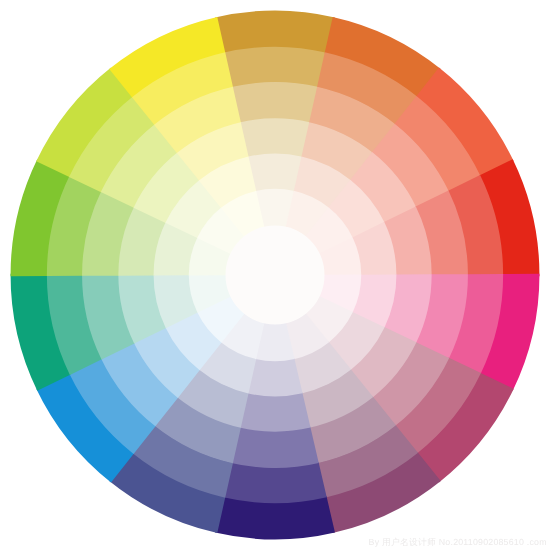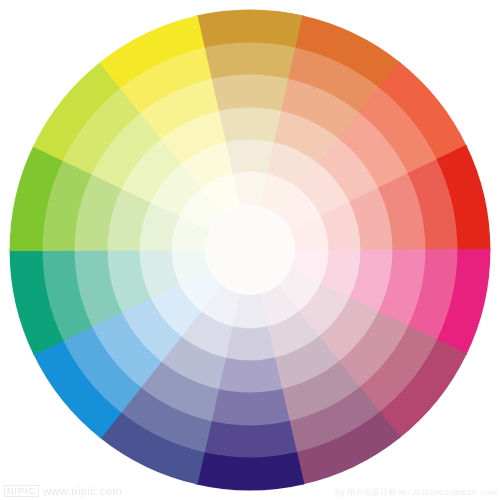--- a/index.html
+++ b/index.html
@@ -177,20 +177,16 @@
           <path d="M 119.981927379187 88.4139214165744 A 207.4 207.4 0 0 1 204.73185897132987 47.60050541612404 L 211.8909478128939 79.60968295880068 A 174.6 174.6 0 0 0 140.5440912266444 113.9685182224392 Z" fill="#f7ed5f"></path>
           <path d="M 140.042575035243 113.34523537351566 A 175.4 175.4 0 0 1 211.71633588992893 78.82897131141831 L 219.09368963519918 111.81403841332289 A 141.6 141.6 0 0 0 161.23163412195217 139.67893574053488 Z" fill="#f9f291"></path>
           <path d="M 160.73011793055076 139.05565289161135 A 142.4 142.4 0 0 1 218.91907771223418 111.03332676594053 L 226.07816655379824 143.04250430861714 A 109.6 109.6 0 0 0 181.29228177800817 164.61024969747615 Z" fill="#fbf6bb"></path>
           <path d="M 180.79076558660677 163.9869668485526 A 110.4 110.4 0 0 1 225.90355463083324 142.26179266123478 L 233.0626434723973 174.27097020391142 A 77.6 77.6 0 0 0 201.35292943406418 189.54156365441742 Z" fill="#fdfadb"></path>
           <path d="M 200.85141324266277 188.91828080549388 A 78.4 78.4 0 0 1 232.8880315494323 173.49025855652906 L 240.26538529470255 206.47532565843363 A 44.6 44.6 0 0 0 222.04047232937194 215.2519811725131 Z" fill="#fefdef"></path>
         </g>
       </g>
     <circle id="wheel-core" cx="250" cy="250" r="45" fill="#fdfbfa"></circle>
   </svg>
 
-  <div class="watermark" id="watermark-left">
-    <span class="wm-logo">NIPIC</span>
-    <span>www.nipic.com</span>
-  </div>
 
   <div class="watermark" id="watermark-right">By 用户名设计师 No.20110902085610 .com</div>
 
 </div>
 
 </body></html>

